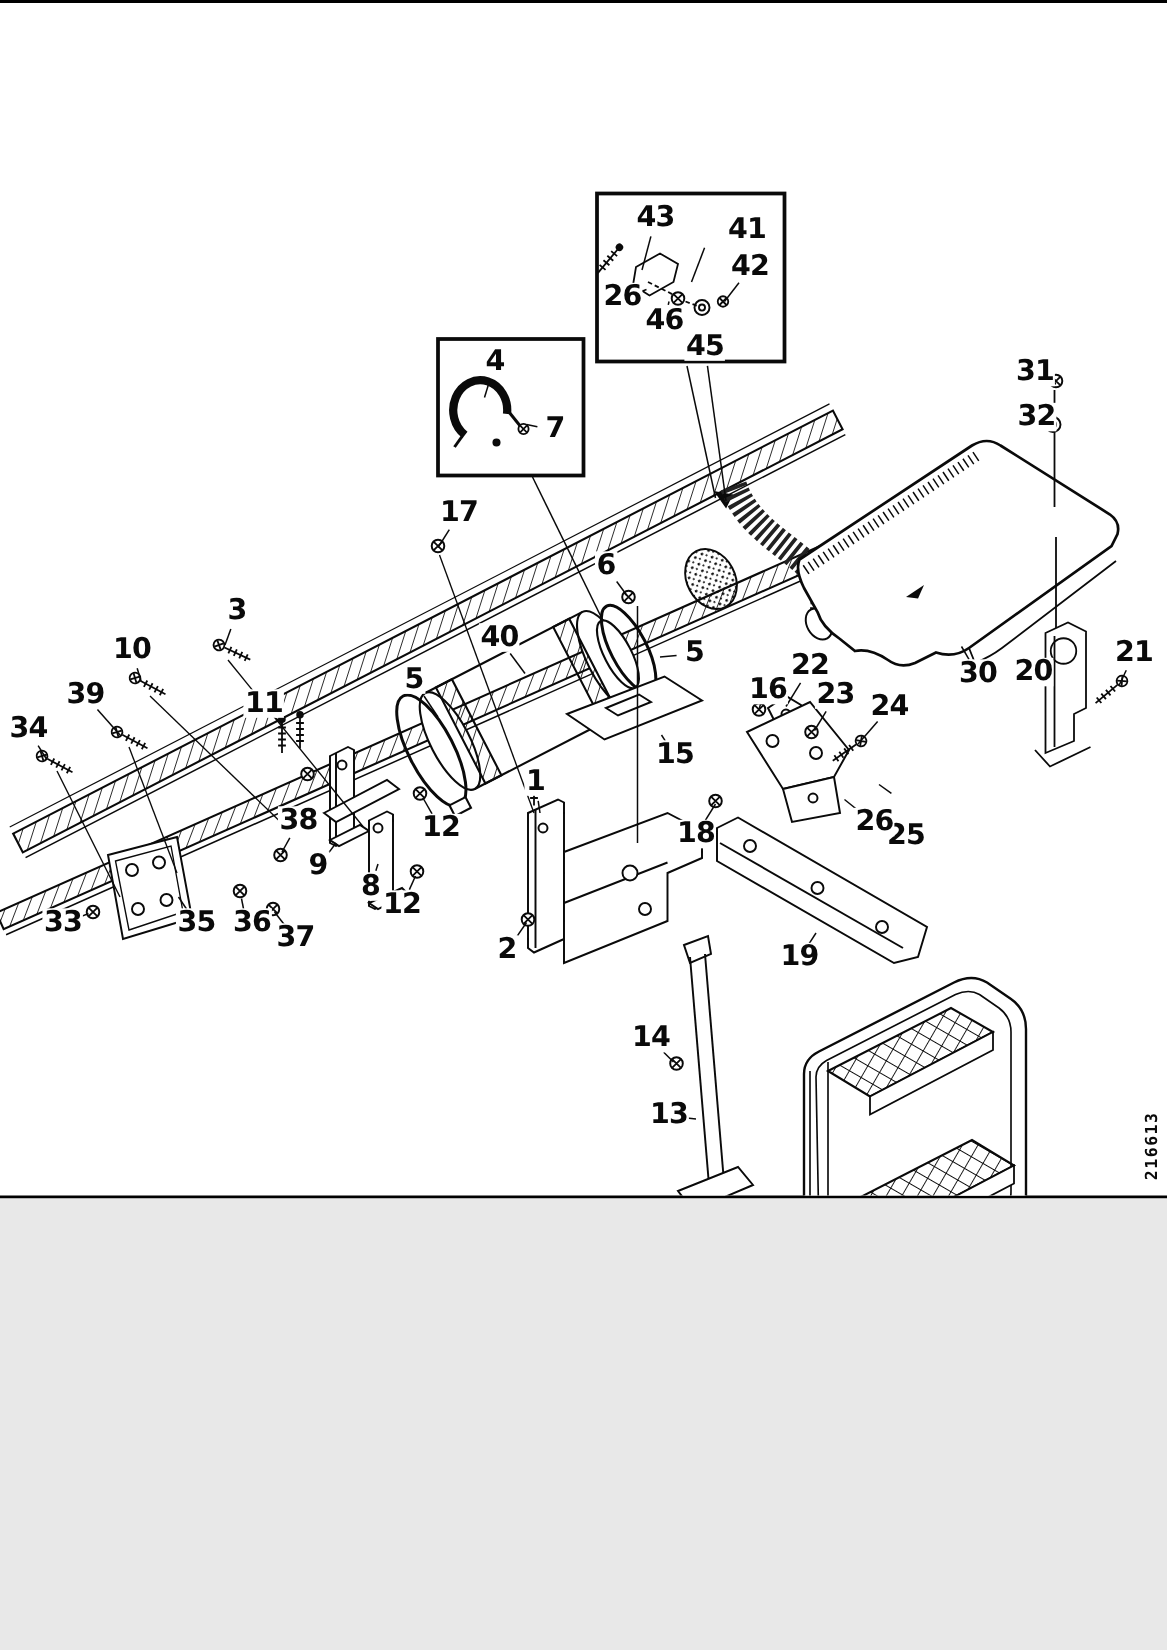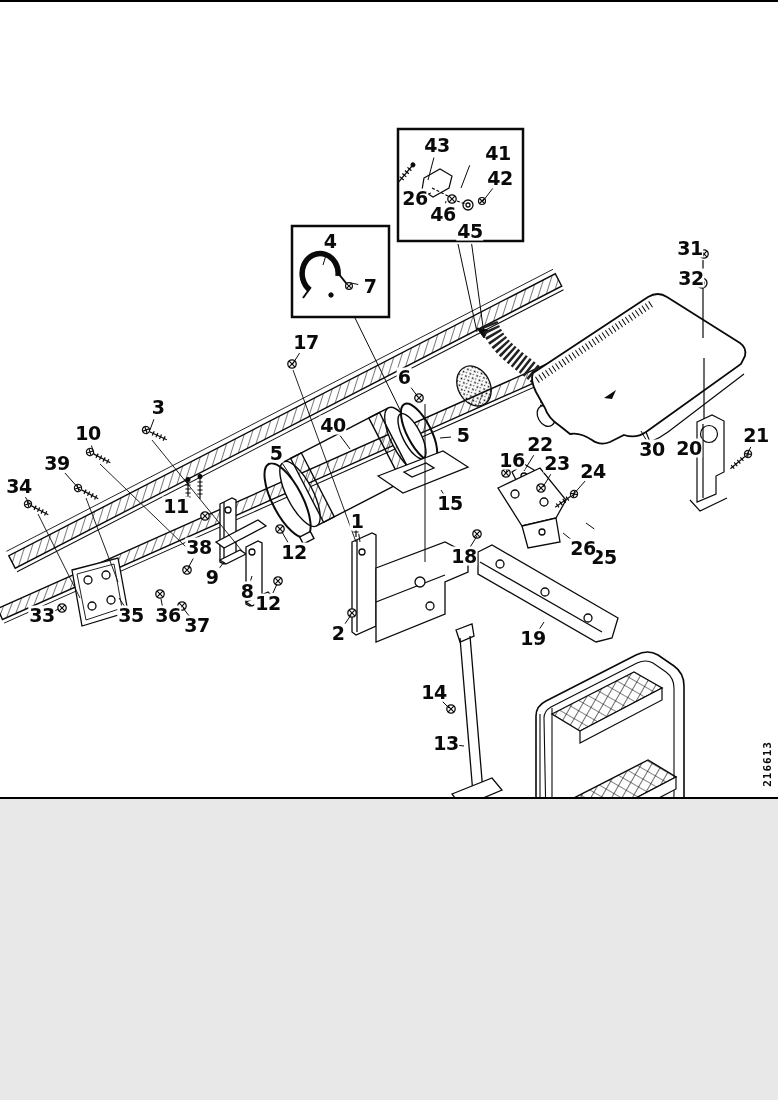--- a/index.html
+++ b/index.html
@@ -346,21 +346,21 @@
       <div class="callout" style="left: 333px; top: 424px;">40</div>
       <div class="callout" style="left: 463px; top: 434px;">5</div>
       <div class="callout" style="left: 276px; top: 452px;">5</div>
       <div class="callout" style="left: 512px; top: 459px;">16</div>
       <div class="callout" style="left: 540px; top: 443px;">22</div>
       <div class="callout" style="left: 557px; top: 462px;">23</div>
       <div class="callout" style="left: 593px; top: 470px;">24</div>
       <div class="callout" style="left: 756px; top: 434px;">21</div>
       <div class="callout" style="left: 689px; top: 447px;">20</div>
       <div class="callout" style="left: 652px; top: 448px;">30</div>
-      <div class="callout" style="left: 176px; top: 468px; margin-top: 37px;">11</div>
+      <div class="callout" style="left: 176px; top: 468px;">11</div>
       <div class="callout" style="left: 450px; top: 502px;">15</div>
       <div class="callout" style="left: 604px; top: 534px; margin-top: 22px;">25</div>
       <div class="callout" style="left: 583px; top: 547px;">26</div>
       <div class="callout" style="left: 464px; top: 555px;">18</div>
       <div class="callout" style="left: 199px; top: 546px;">38</div>
       <div class="callout" style="left: 294px; top: 551px;">12</div>
       <div class="callout" style="left: 357px; top: 520px;">1</div>
       <div class="callout" style="left: 212px; top: 576px;">9</div>
       <div class="callout" style="left: 247px; top: 590px;">8</div>
       <div class="callout" style="left: 268px; top: 602px;">12</div>

